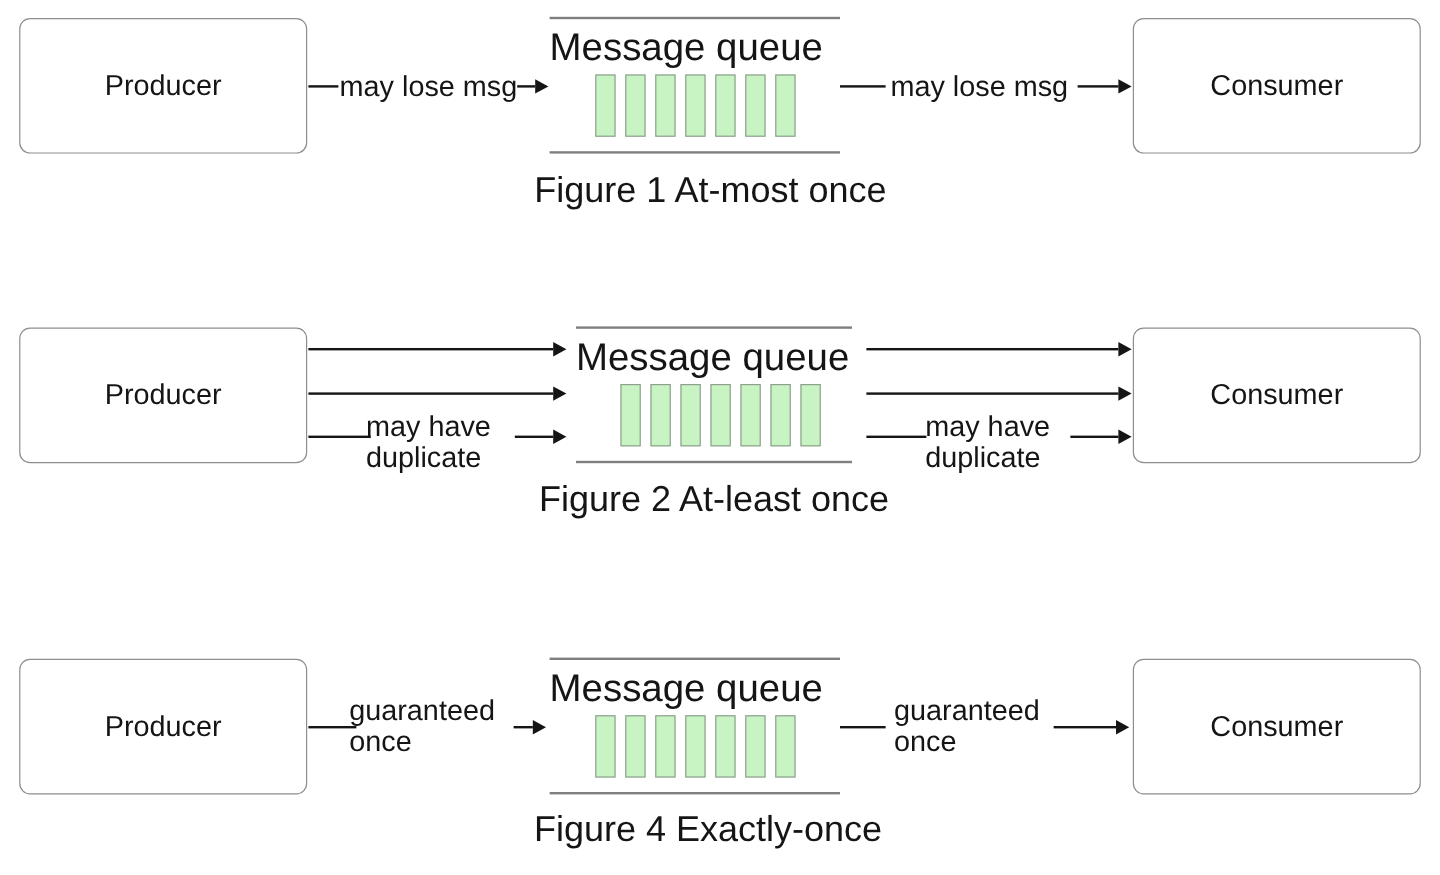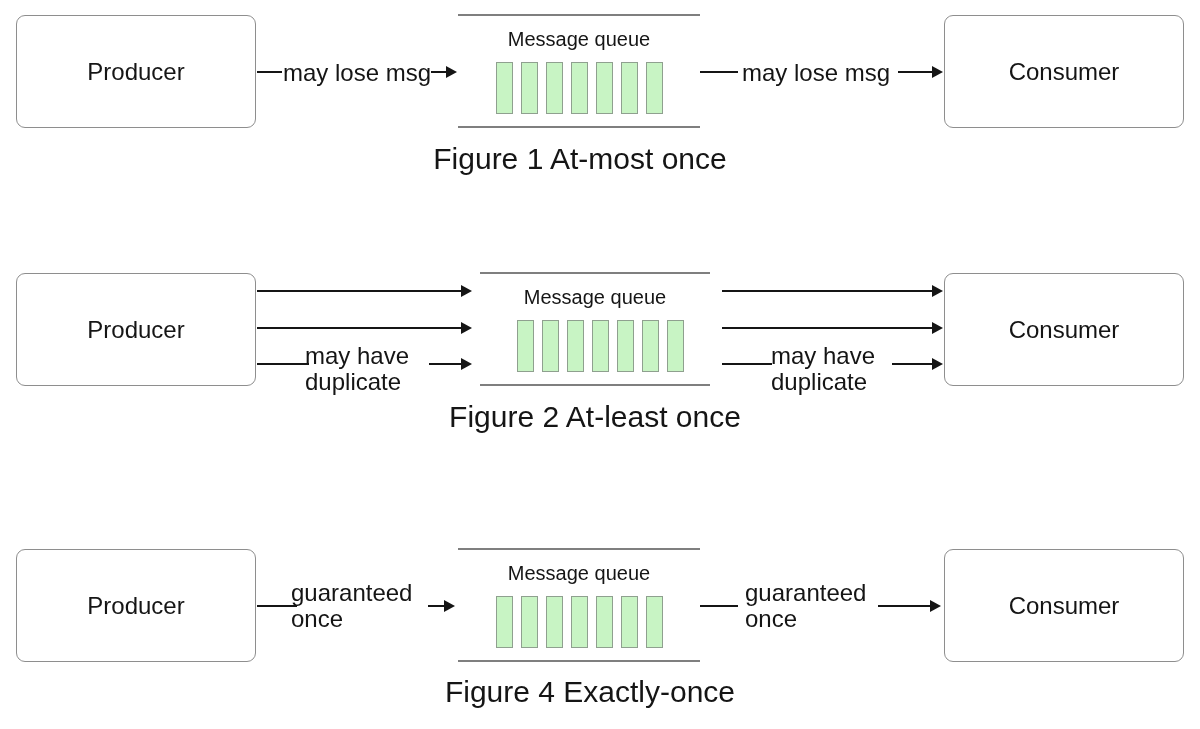--- a/index.html
+++ b/index.html
@@ -28,21 +28,21 @@
   .head{
     position:absolute;width:0;height:0;
     border-left:11px solid var(--arrow);
     border-top:6px solid transparent;
     border-bottom:6px solid transparent;
   }
   .conn-label{
     position:absolute;font-size:24px;line-height:26px;text-align:left;
   }
   .queue-label{
-    position:absolute;font-size:20px;line-height:26px;text-align:center;white-space:nowrap;
+    position:absolute;font-size:32px;line-height:26px;white-space:nowrap;
   }
   .bars{position:absolute;display:flex;gap:8px;}
   .bar{
     width:17px;height:52px;box-sizing:border-box;
     background:var(--msg-fill);border:1px solid var(--msg-border);
   }
   .caption{
     position:absolute;width:340px;font-size:30px;text-align:center;white-space:nowrap;
   }
 </style>
@@ -76,21 +76,21 @@
 
     <div class="hline" style="left:700px;top:71px;width:38px"></div>
     <div class="conn-label" style="left:742px;top:60px;width:152px">may lose msg</div>
     <div class="hline" style="left:898px;top:71px;width:34px"></div>
     <div class="head" style="left:932px;top:66px"></div>
 
     <div class="box" style="left:944px;top:15px">
       <span>Consumer</span>
     </div>
 
-    <div class="caption" style="left:410px;top:142px">Figure 1 At-most once</div>
+    <div class="caption" style="left:422px;top:142px">Figure 1 At-most once</div>
   </section>
 
   <section>
     <div class="box" style="left:16px;top:273px">
       <span>Producer</span>
     </div>
 
     <div class="hline" style="left:257px;top:290px;width:204px"></div>
     <div class="head" style="left:461px;top:285px"></div>
     <div class="hline" style="left:257px;top:327px;width:204px"></div>

